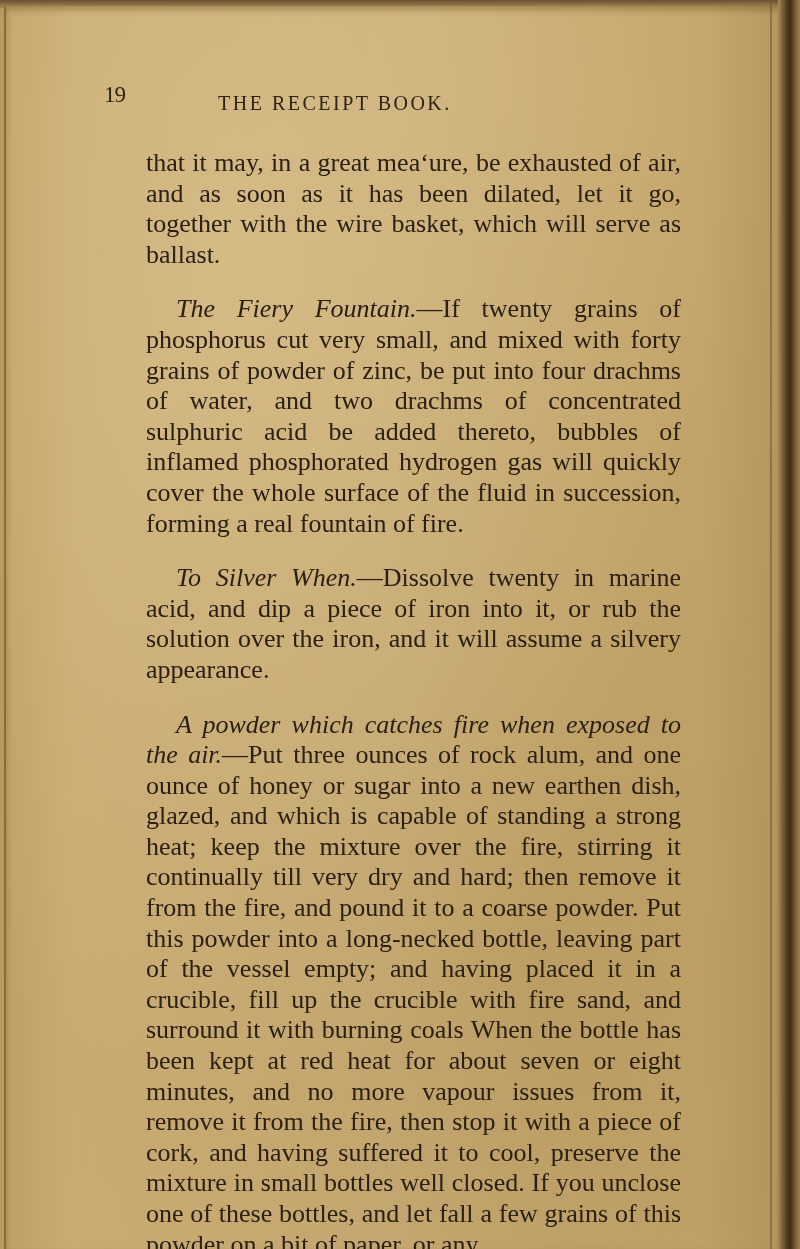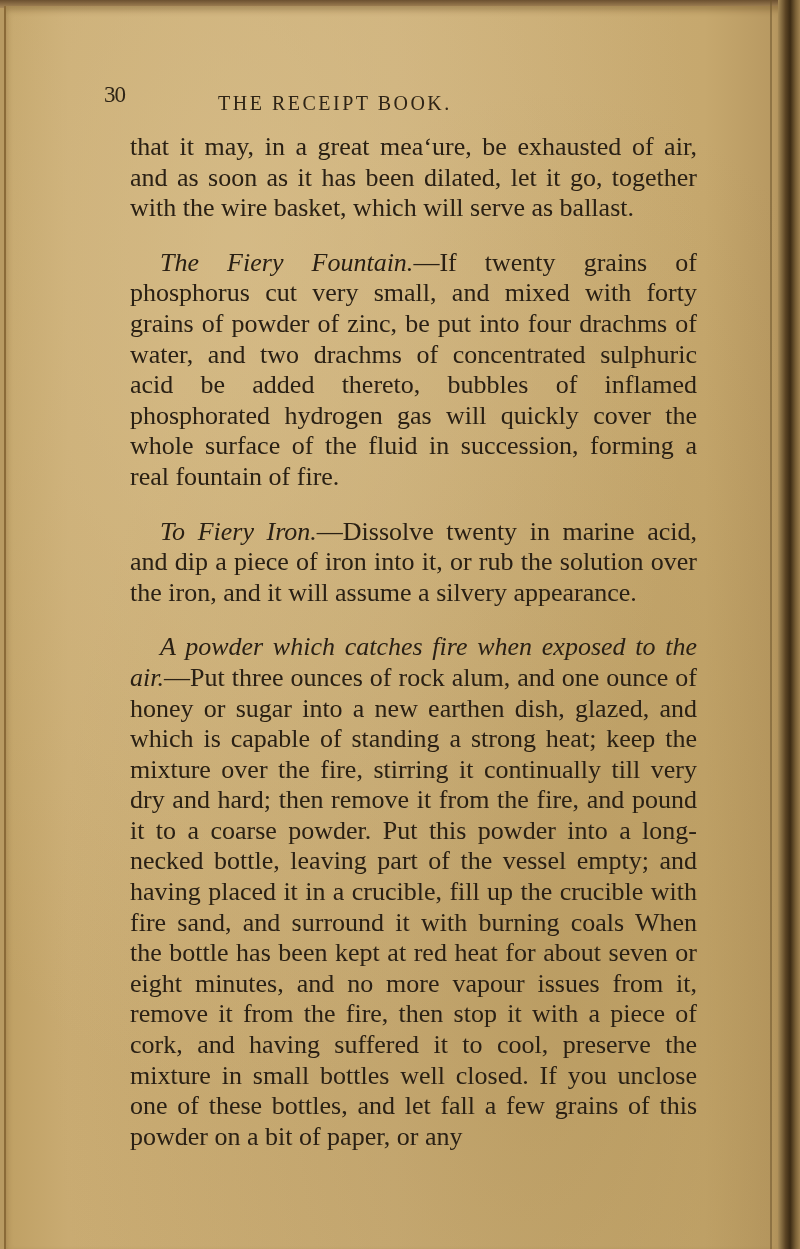--- a/index.html
+++ b/index.html
@@ -37,45 +37,45 @@
     }
     .running-title {
       position: absolute; left: 114px; top: 10px; font-size: 20px; letter-spacing: 2.5px;
       font-variant: small-caps;
     }
     .body-text {
       position: absolute; left: 130px; top: 132px; width: 567px;
       font-family: "Liberation Serif", serif; font-size: 26px; line-height: 30.6px;
       color: #2a2014; text-align: justify; hyphens: manual;
     }
-    .para { margin: 0; }
+    .para { margin: 16px; }
     .para + .para { margin-top: 24px; }
     .para.indent { text-indent: 30px; }
     .para-title { font-style: italic; }
   </style>
 </head>
 <body>
 
 <div class="top-edge"></div>
 <div class="page">
 </div>
 <div class="spine-line"></div>
 <div class="spine"></div>
 
 <div class="header">
-  <span class="page-number">30</span>
+  <span class="page-number">19</span>
   <span class="running-title">THE RECEIPT BOOK.</span>
 </div>
 
 <div class="body-text">
   <p class="para">
     <span>that it may, in a great mea‘ure, be exhausted of air, and as soon as it has been dilated, let it go, together with the wire basket, which will serve as ballast.</span>
   </p>
   <p class="para indent">
     <span class="para-title">The Fiery Fountain.</span><span>—If twenty grains of phosphorus cut very small, and mixed with forty grains of powder of zinc, be put into four drachms of water, and two drachms of concentrated sulphuric acid be added thereto, bubbles of inflamed phosphorated hydrogen gas will quickly cover the whole surface of the fluid in succession, forming a real fountain of fire.</span>
   </p>
   <p class="para indent">
-    <span class="para-title">To Fiery Iron.</span><span>—Dissolve twenty in marine acid, and dip a piece of iron into it, or rub the solution over the iron, and it will assume a silvery appearance.</span>
+    <span class="para-title">To Silver When.</span><span>—Dissolve twenty in marine acid, and dip a piece of iron into it, or rub the solution over the iron, and it will assume a silvery appearance.</span>
   </p>
   <p class="para indent">
     <span class="para-title">A powder which catches fire when exposed to the air.</span><span>—Put three ounces of rock alum, and one ounce of honey or sugar into a new earthen dish, glazed, and which is capable of standing a strong heat; keep the mixture over the fire, stirring it continually till very dry and hard; then remove it from the fire, and pound it to a coarse powder. Put this powder into a long-necked bottle, leaving part of the vessel empty; and having placed it in a crucible, fill up the crucible with fire sand, and surround it with burning coals When the bottle has been kept at red heat for about seven or eight minutes, and no more vapour issues from it, remove it from the fire, then stop it with a piece of cork, and having suffered it to cool, preserve the mixture in small bottles well closed. If you unclose one of these bottles, and let fall a few grains of this powder on a bit of paper, or any</span>
   </p>
 </div>
 
 </body></html>

